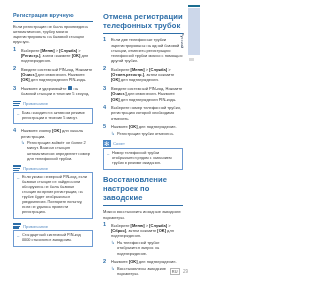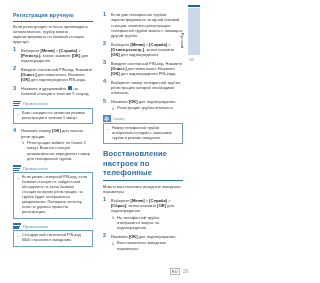--- a/index.html
+++ b/index.html
@@ -207,20 +207,21 @@
           <span class="dash">–</span>
           <span>Стандартный системный PIN-код 0000 становится заводским.</span>
         </div>
       </div>
     </div>
 
   </div>
 
   <div class="col col-right">
 
+    <div class="h-main">Отмена регистрации телефонных трубок</div>
 
     <ol class="steps">
       <li>
         <span class="num">1</span>
         <span class="step-body"><span>Если две телефонные трубки зарегистрированы на одной базовой станции, отменить регистрацию телефонной трубки можно с помощью другой трубки.</span></span>
       </li>
       <li>
         <span class="num">2</span>
         <span class="step-body"><span>Выберите </span><span class="b">[Меню]</span><span> &gt; </span><span class="b">[Служба]</span><span> &gt; </span><span class="b">[Отмен.регистр.]</span><span>, затем нажмите </span><span class="b">[OK]</span><span> для подтверждения.</span></span>
       </li>
@@ -248,21 +249,21 @@
         <span class="callout-title">Совет</span>
       </div>
       <div class="callout-body">
         <div class="callout-item">
           <span class="dash">–</span>
           <span>Номер телефонной трубки отображается рядом с названием трубки в режиме ожидания.</span>
         </div>
       </div>
     </div>
 
-    <div class="h-main" style="margin-top:5px">Восстановление настроек по телефонные</div>
+    <div class="h-main" style="margin-top:5px">Восстановление настроек по заводские</div>
     <p class="intro">Можно восстановить исходные заводские параметры.</p>
 
     <ol class="steps">
       <li>
         <span class="num">1</span>
         <span class="step-body"><span>Выберите </span><span class="b">[Меню]</span><span> &gt; </span><span class="b">[Служба]</span><span> &gt; </span><span class="b">[Сброс]</span><span>, затем нажмите </span><span class="b">[OK]</span><span> для подтверждения.</span></span>
         <div class="result">
           <span class="arrow">↳</span>
           <span>На телефонной трубке отобразится запрос на подтверждение.</span>
         </div>

